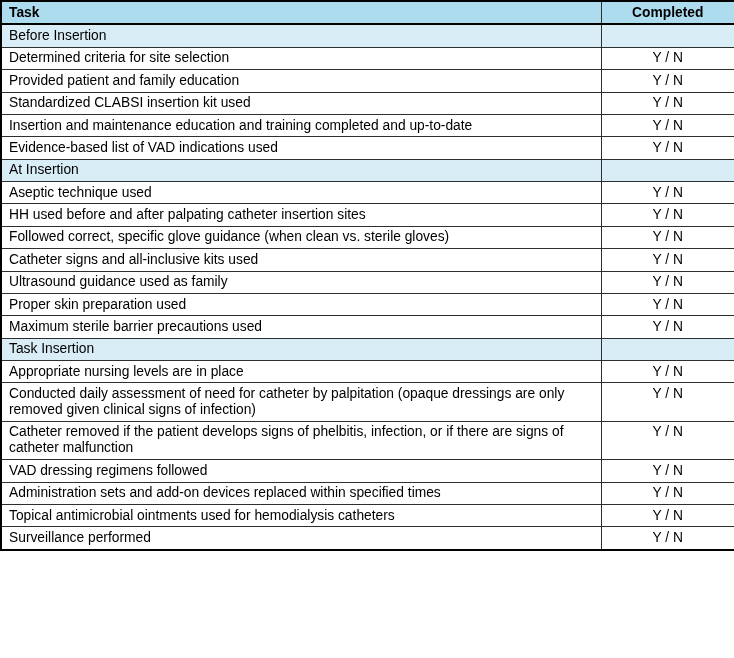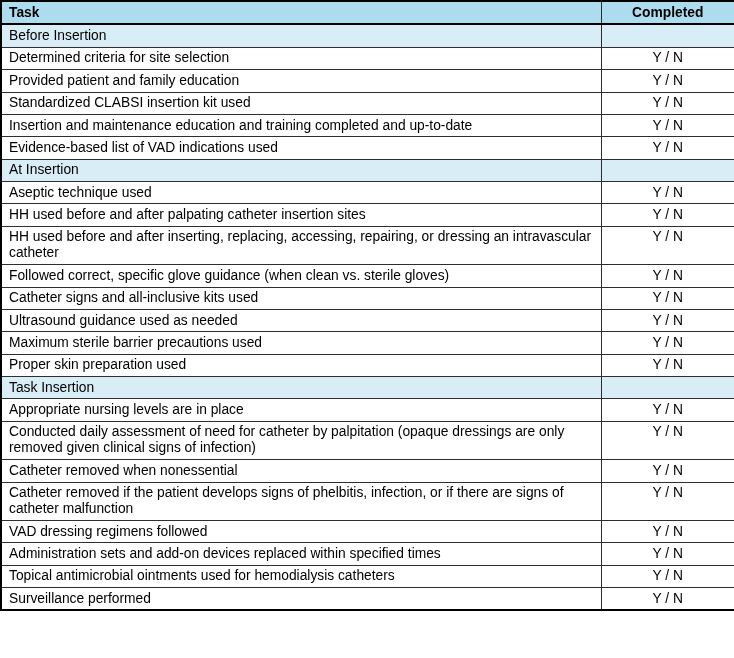--- a/index.html
+++ b/index.html
@@ -93,57 +93,49 @@
         </tr>
         <tr class="task-row">
           <td class="task-cell">Aseptic technique used</td>
           <td class="completed-cell">Y / N</td>
         </tr>
         <tr class="task-row">
           <td class="task-cell">HH used before and after palpating catheter insertion sites</td>
           <td class="completed-cell">Y / N</td>
         </tr>
         <tr class="task-row">
-          <td class="task-cell">HH used before and after inserting, replacing, accessing, repairing, or dressing an intravascular catheter</td>
-          <td class="completed-cell">Y / N</td>
-        </tr>
-        <tr class="task-row">
           <td class="task-cell">Followed correct, specific glove guidance (when clean vs. sterile gloves)</td>
           <td class="completed-cell">Y / N</td>
         </tr>
         <tr class="task-row">
           <td class="task-cell">Catheter signs and all-inclusive kits used</td>
           <td class="completed-cell">Y / N</td>
         </tr>
         <tr class="task-row">
-          <td class="task-cell">Ultrasound guidance used as needed</td>
+          <td class="task-cell">Ultrasound guidance used as family</td>
+          <td class="completed-cell">Y / N</td>
+        </tr>
+        <tr class="task-row">
+          <td class="task-cell">Proper skin preparation used</td>
           <td class="completed-cell">Y / N</td>
         </tr>
         <tr class="task-row">
           <td class="task-cell">Maximum sterile barrier precautions used</td>
-          <td class="completed-cell">Y / N</td>
-        </tr>
-        <tr class="task-row">
-          <td class="task-cell">Proper skin preparation used</td>
           <td class="completed-cell">Y / N</td>
         </tr>
         <tr class="section-row">
           <td class="section-title-cell">Task Insertion</td>
           <td class="section-empty-cell"></td>
         </tr>
         <tr class="task-row">
           <td class="task-cell">Appropriate nursing levels are in place</td>
           <td class="completed-cell">Y / N</td>
         </tr>
         <tr class="task-row">
           <td class="task-cell">Conducted daily assessment of need for catheter by palpitation (opaque dressings are only removed given clinical signs of infection)</td>
-          <td class="completed-cell">Y / N</td>
-        </tr>
-        <tr class="task-row">
-          <td class="task-cell">Catheter removed when nonessential</td>
           <td class="completed-cell">Y / N</td>
         </tr>
         <tr class="task-row">
           <td class="task-cell">Catheter removed if the patient develops signs of phelbitis, infection, or if there are signs of catheter malfunction</td>
           <td class="completed-cell">Y / N</td>
         </tr>
         <tr class="task-row">
           <td class="task-cell">VAD dressing regimens followed</td>
           <td class="completed-cell">Y / N</td>
         </tr>

